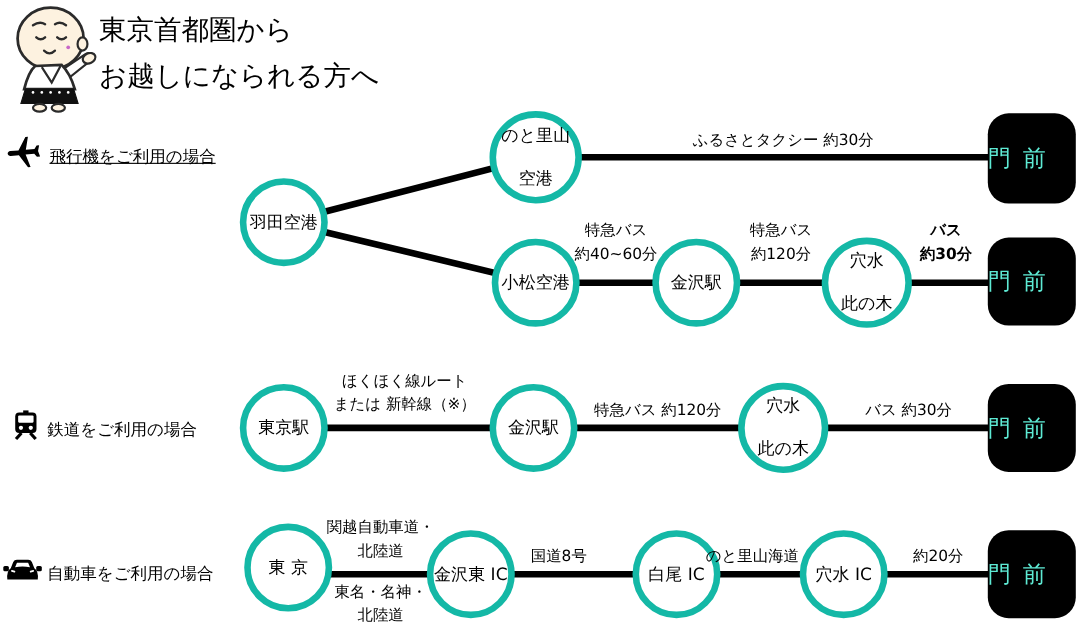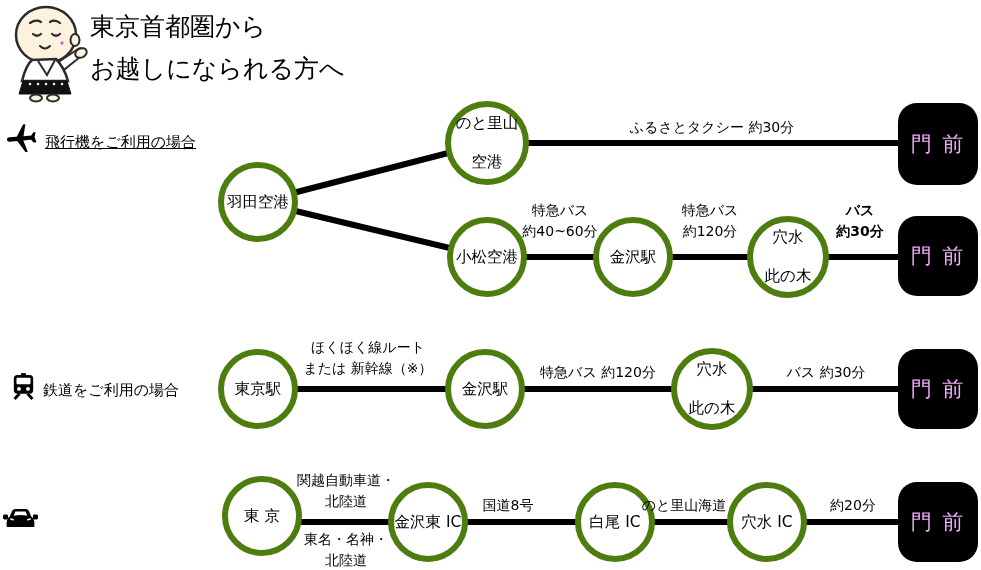--- a/index.html
+++ b/index.html
@@ -5,27 +5,27 @@
   html,body{margin:0;padding:0;background:#fff;}
   .canvas{
     position:relative;width:981px;height:570px;background:#fff;overflow:hidden;
     font-family:"DejaVu Sans","Liberation Sans",sans-serif;color:#000;
   }
   .edges{position:absolute;left:0;top:0;}
   .title-line{position:absolute;left:90px;font-weight:normal;font-size:25px;white-space:nowrap;}
   .section-label{position:absolute;font-size:15px;white-space:nowrap;}
   .icon{position:absolute;}
   .node{
-    position:absolute;box-sizing:border-box;background:#fff;border:6px solid #4d7c0f;border-radius:50%;
+    position:absolute;box-sizing:border-box;background:#fff;border:6px solid #14b8a6;border-radius:50%;
     display:flex;flex-direction:column;align-items:center;justify-content:center;
     text-align:center;font-size:15.5px;line-height:19px;font-weight:500;white-space:nowrap;gap:20px;
   }
   .terminal{
-    position:absolute;background:#000;color:#f0abfc;border-radius:19px;
-    display:flex;align-items:center;justify-content:center;
+    position:absolute;background:#000;color:#5eead4;border-radius:19px;
+    display:flex;align-items:center;
     font-size:21px;letter-spacing:2px;white-space:nowrap;
   }
   .elabel{position:absolute;transform:translateX(-50%);font-size:14px;white-space:nowrap;}
   .elabel.stack{text-align:center;line-height:21px;}
   .mascot{position:absolute;left:6px;top:3px;}
 </style>
 </head>
 <body>
 
 <div class="canvas">
@@ -90,20 +90,21 @@
   <div class="icon" style="left:2px;top:505px;">
     <svg viewBox="0 0 26 17" width="37" height="24">
       <rect x="0.6" y="6.8" width="3.6" height="3.4" rx="1" fill="#000"></rect>
       <rect x="21.8" y="6.8" width="3.6" height="3.4" rx="1" fill="#000"></rect>
       <path d="M3.2 15.5 Q2.6 9.8 5.4 8.2 L7 4.2 Q7.6 2.8 9.4 2.8 L16.6 2.8 Q18.4 2.8 19 4.2 L20.6 8.2 Q23.4 9.8 22.8 15.5 Z" fill="#000"></path>
       <path d="M8.2 7.6 L9.4 4.6 L16.6 4.6 L17.8 7.6 Q13 6.7 8.2 7.6 Z" fill="#fff"></path>
       <rect x="5.6" y="9.6" width="2.8" height="1.1" rx="0.5" fill="#fff" transform="rotate(18 7 10)"></rect>
       <rect x="17.6" y="9.6" width="2.8" height="1.1" rx="0.5" fill="#fff" transform="rotate(-18 19 10)"></rect>
     </svg>
   </div>
+  <div class="section-label" style="left:43px;top:512px;">自動車をご利用の場合</div>
 
   <div class="node" style="left:218px;top:162px;width:80px;height:80px;">
     <span>羽田空港</span>
   </div>
   <div class="node" style="left:445px;top:101px;width:84px;height:84px;">
     <span>のと里山</span>
     <span>空港</span>
   </div>
   <div class="node" style="left:447px;top:217px;width:80px;height:80px;align-items:center;">
     <span>小松空港</span>

